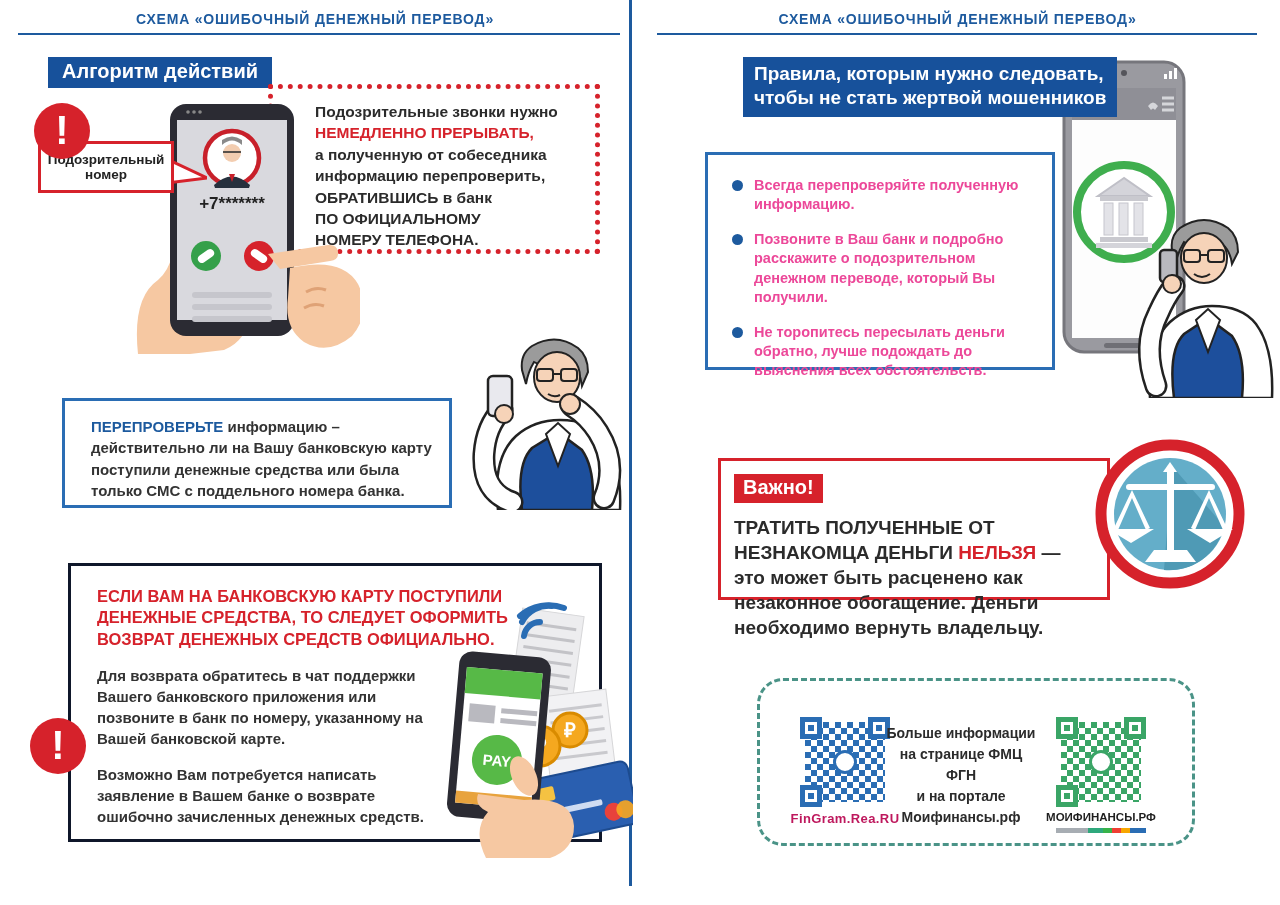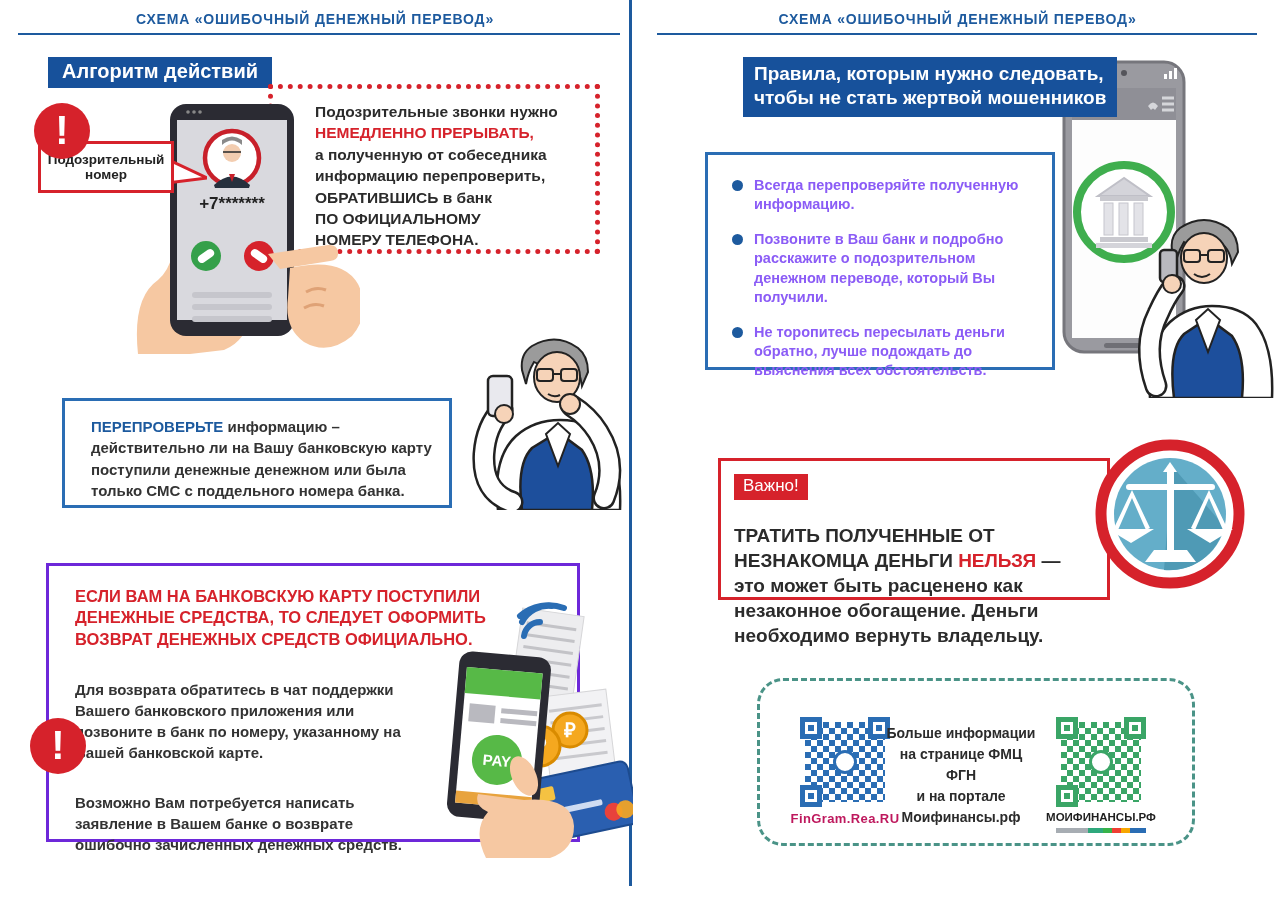--- a/index.html
+++ b/index.html
@@ -24,40 +24,40 @@
   #warn2{left:30px;top:718px;}
   .callout{position:absolute;left:38px;top:141px;width:126px;background:#fff;border:3px solid #d6222b;
            font-size:13.5px;font-weight:bold;color:#222;text-align:center;padding:8px 2px;z-index:5;}
   .callout-tail{position:absolute;left:167px;top:156px;width:40px;height:30px;z-index:4;}
   .illu{position:absolute;}
   #phone1{left:130px;top:96px;width:230px;height:258px;z-index:3;}
   .box-blue{position:absolute;left:62px;top:398px;width:384px;height:104px;border:3px solid #2a6db4;}
   .box-blue-txt{margin:15px 16px 0 26px;font-size:15px;font-weight:bold;color:#333;line-height:1.42;}
   .hl-blue{color:#1d5a9e;}
   #man1{left:436px;top:330px;width:192px;height:180px;z-index:4;}
-  .box-red-big{position:absolute;left:46px;top:563px;width:528px;height:273px;border:3px solid #6d28d9;}
+  .box-red-big{position:absolute;left:68px;top:563px;width:528px;height:273px;border:3px solid #0f172a;}
   .refund-heading{margin:20px 20px 0 26px;width:452px;color:#d6222b;font-weight:bold;
                   font-size:16.5px;line-height:1.3;}
-  .refund-p{margin:29px 0 0 26px;width:348px;font-weight:bold;font-size:15px;color:#333;line-height:1.4;}
+  .refund-p{margin:15px 0 0 26px;width:348px;font-weight:bold;font-size:15px;color:#333;line-height:1.4;}
   #pay-illu{left:428px;top:598px;width:205px;height:260px;z-index:3;}
   
   .title-box{position:absolute;left:700px;top:57px;background:#17519b;color:#fff;
              font-weight:bold;font-size:19px;line-height:1.25;padding:5px 11px 7px;z-index:2;margin-left:43px;}
   #phone2{left:1060px;top:60px;width:128px;height:302px;z-index:1;}
   #man2{left:1132px;top:206px;width:152px;height:192px;z-index:4;}
   .box-rules{position:absolute;left:705px;top:152px;width:350px;height:218px;
              border:3px solid #2a6db4;background:#fff;z-index:3;box-sizing:border-box;
              padding:21px 18px 0 24px;}
   .rule{display:flex;gap:11px;margin-bottom:15px;font-size:14.5px;font-weight:bold;
-        color:#8b5cf6;line-height:1.34;}
+        color:#ec4899;line-height:1.34;}
   .rule-dot{width:11px;height:11px;border-radius:50%;background:#1d5a9e;flex:none;margin-top:4px;}
   .box-important{position:absolute;left:718px;top:458px;width:386px;height:136px;
                  border:3px solid #d6222b;z-index:2;}
-  .imp-badge{display:inline-block;margin:13px 0 23px 13px;background:#d6222b;color:#fff;
-             font-weight:normal;font-size:17px;padding:2px 9px 4px;}
+  .imp-badge{display:inline-block;margin:13px 0 12px 13px;background:#d6222b;color:#fff;
+             font-weight:bold;font-size:20px;padding:2px 9px 4px;}
   .imp-text{margin:0 18px 0 13px;width:352px;font-size:19px;font-weight:bold;
             color:#2b2b2b;line-height:1.32;}
   .imp-red{color:#d6222b;}
   #scales{left:1092px;top:436px;width:156px;height:156px;z-index:3;}
   
   .qr-box{position:absolute;left:757px;top:678px;width:432px;height:162px;
           border:3px dashed #4a9387;border-radius:26px;}
   .qr{position:absolute;top:36px;width:90px;height:90px;background:#fff;}
   .qr-pattern{position:absolute;inset:5px;
      background:conic-gradient(var(--c) 25%,transparent 0 50%,var(--c) 0 75%,transparent 0) 0 0/12px 12px;}
@@ -139,21 +139,21 @@
     <rect x="62" y="220" width="80" height="6" rx="3" fill="#c6c6cc"></rect>
 
     <g>
       <path d="M160,172 Q212,160 228,188 Q242,216 222,240 Q198,260 174,246 Q154,232 158,202 Z" fill="#f6c8a2"></path>
       <path d="M138,158 L198,149 Q207,148 208,156 Q209,164 200,165 L150,173 Z" fill="#f6c8a2"></path>
       <path d="M176,196 q10,-6 20,-2 M174,212 q10,-6 20,-2" stroke="#dfa276" stroke-width="3" fill="none"></path>
     </g>
   </svg>
 
   <div class="box-blue">
-    <div class="box-blue-txt"><span class="hl-blue">ПЕРЕПРОВЕРЬТЕ</span><span> информацию – действительно ли на Вашу банковскую карту поступили денежные денежном или была только СМС с поддельного номера банка.</span></div>
+    <div class="box-blue-txt"><span class="hl-blue">ПЕРЕПРОВЕРЬТЕ</span><span> информацию – действительно ли на Вашу банковскую карту поступили денежные средства или была только СМС с поддельного номера банка.</span></div>
   </div>
 
   <svg class="illu" id="man1" viewBox="0 0 192 180">
     <path d="M62,180 q-6,-52 18,-74 q18,-16 44,-16 q30,0 44,18 q18,24 16,72 z" fill="#fff" stroke="#222" stroke-width="2.5"></path>
     <path d="M86,180 q-6,-46 10,-62 l26,-16 l24,18 q14,20 10,60 z" fill="#1d4f9c" stroke="#222" stroke-width="2.5"></path>
     <path d="M110,104 l12,-11 l12,11 l-12,32 z" fill="#fff" stroke="#222" stroke-width="2"></path>
 
     <path d="M96,16 q24,-14 46,2 q10,8 10,24 l-6,14 q-2,-16 -10,-22 q-20,8 -38,-2 q-6,10 -8,22 l-4,-14 q-2,-16 10,-24 z" fill="#9b9b9b" stroke="#222" stroke-width="2"></path>
     <ellipse cx="121" cy="47" rx="23" ry="25" fill="#f6d3b8" stroke="#222" stroke-width="2"></ellipse>
     <rect x="101" y="39" width="16" height="12" rx="3" fill="none" stroke="#222" stroke-width="2"></rect>

